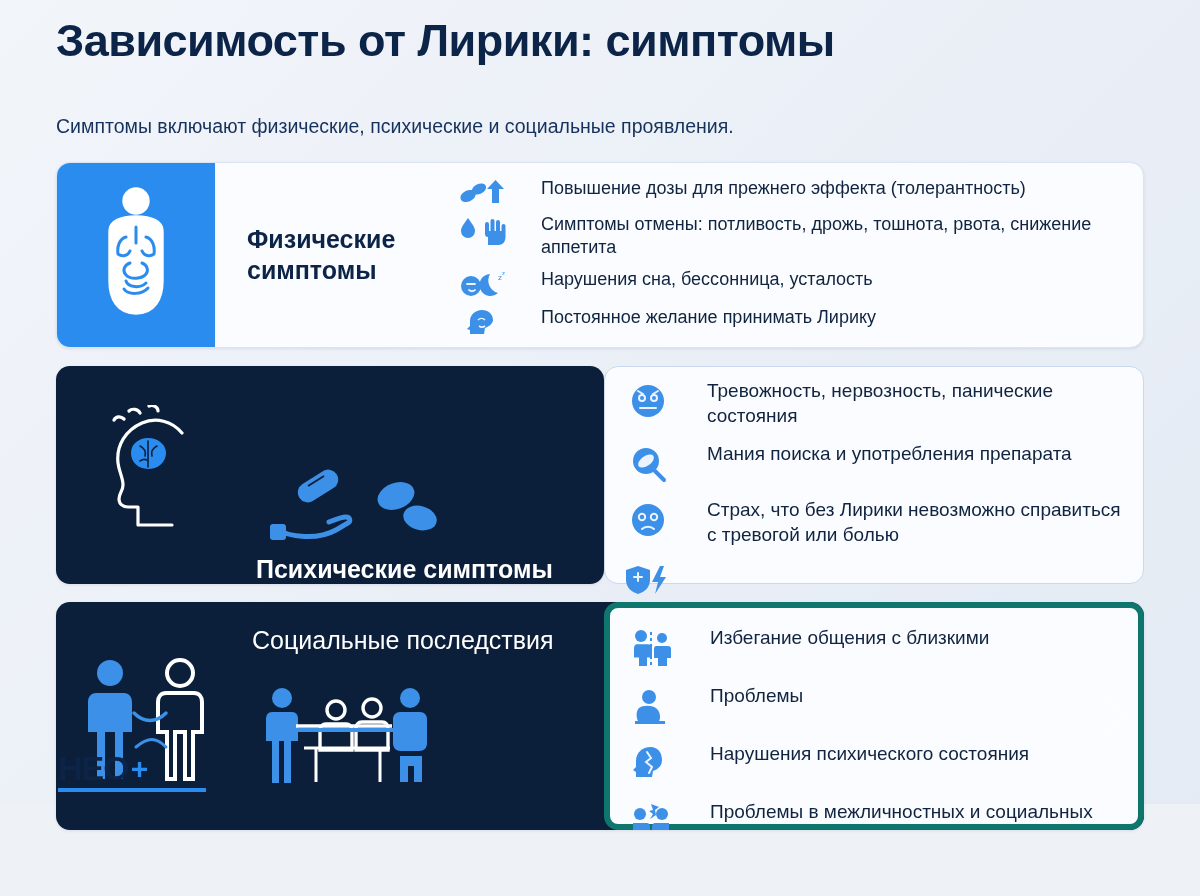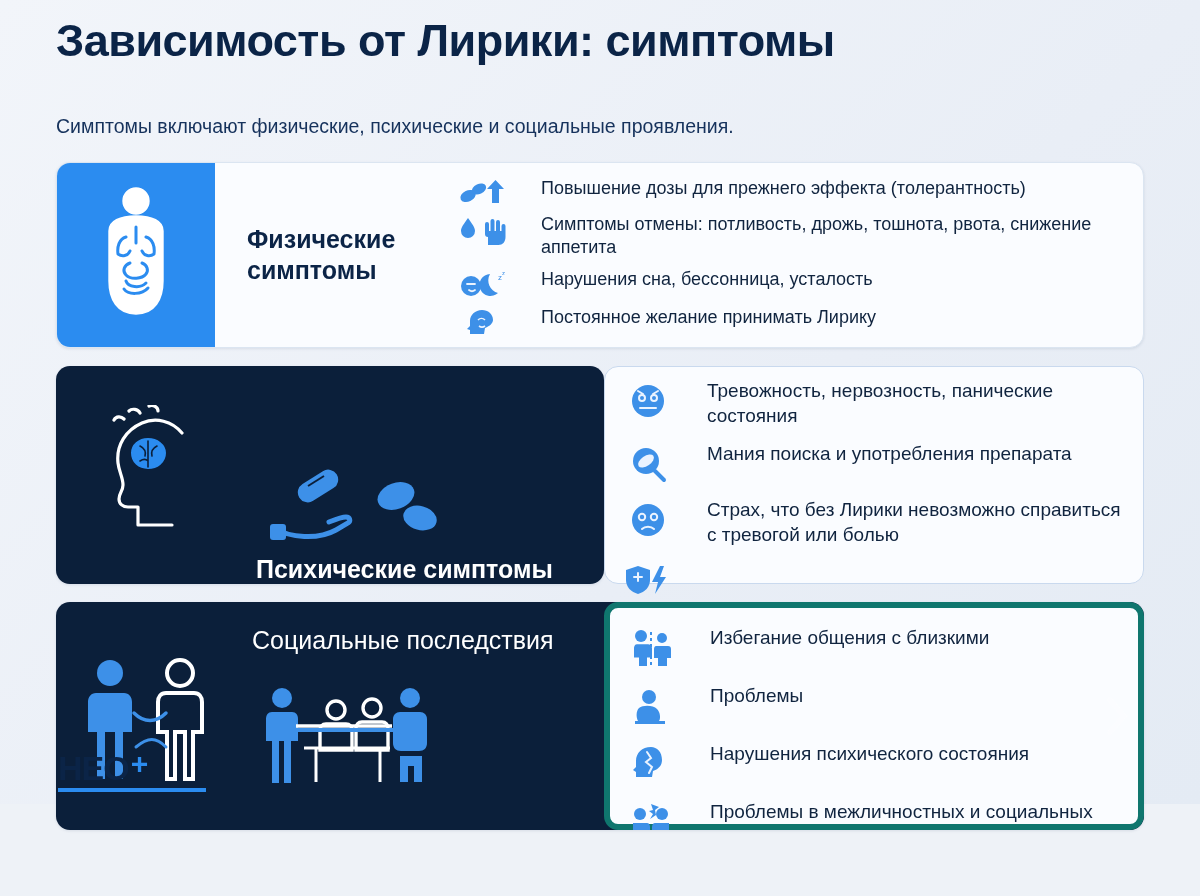--- a/index.html
+++ b/index.html
@@ -133,21 +133,21 @@
   }
   .b1 .row .tx { font-size: 18px; }
   .b2 .row .tx { font-size: 19px; }
   .b3 .row .tx { font-size: 19px; }
   .b2 .row { margin-bottom: 14px; }
   .b3 .row { margin-bottom: 16px; }
 
   
   .logo {
     position: absolute; left: 58px; bottom: 16px;
-    display: flex; align-items: flex-start; gap: 2px;
+    display: flex; align-items: flex-end; gap: 2px;
   }
   .logo .word {
     font-size: 34px; font-weight: bold; color: #0b2447; letter-spacing: -1px;
   }
   .logo .plus { font-size: 30px; font-weight: bold; color: #2b8cf0; line-height: 1; padding-bottom: 4px;}
   .logo .bar {
     position: absolute; left: 0; bottom: -4px; width: 148px; height: 4px; background: #2b8cf0;
   }
 
   

